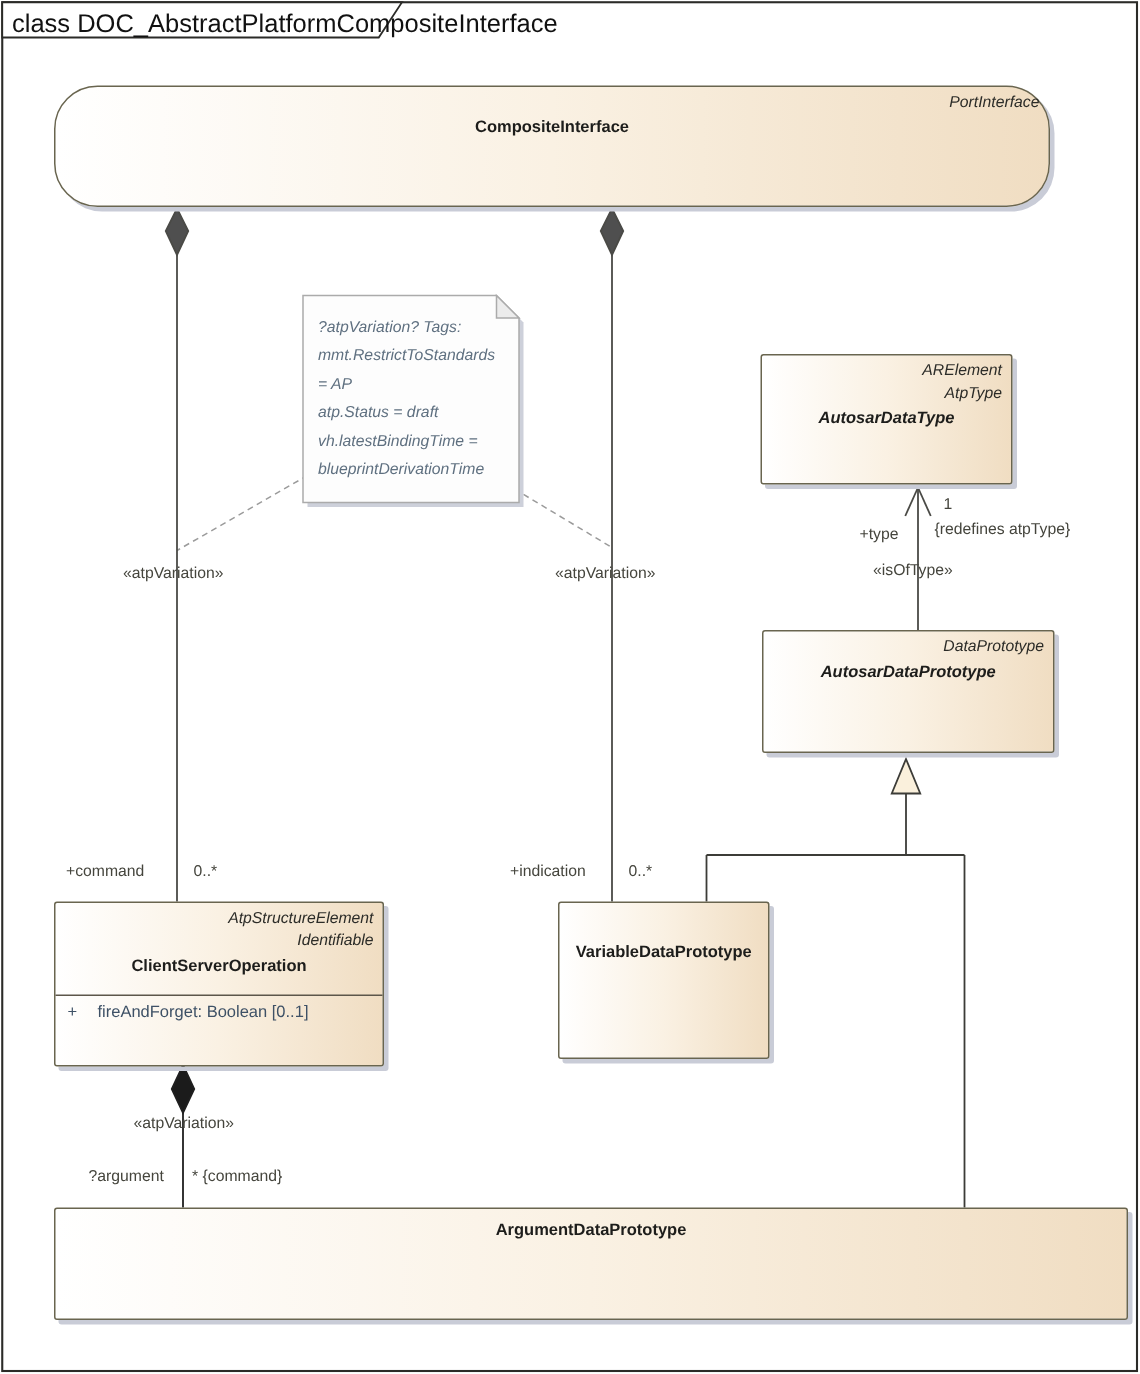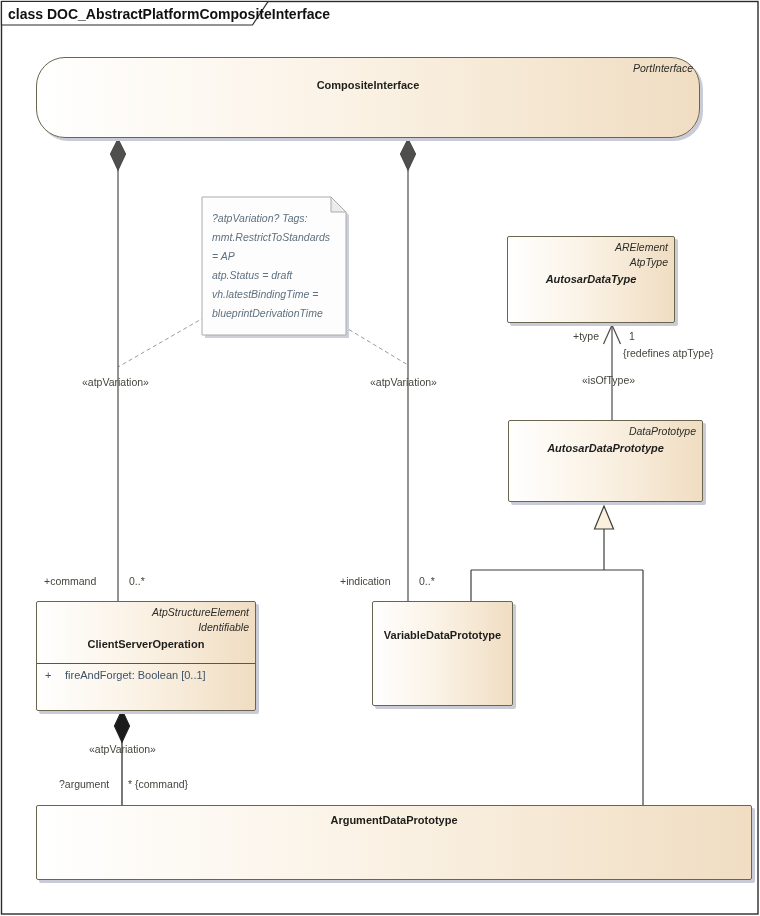--- a/index.html
+++ b/index.html
@@ -16,22 +16,22 @@
   .stereo-pad{padding-top:3px;}
   .cname{font-size:11px;font-weight:bold;color:#1d1d1b;text-align:center;margin-top:3px;}
   .abstract .cname{font-style:italic;}
   .attrs{border-top:1px solid #5c564a;padding-top:3px;}
   .attr-row{line-height:17px;font-size:11px;color:#3e5166;white-space:nowrap;}
   .attr-row .vis{display:inline-block;width:20px;padding-left:8px;}
   .wide-vis .attr-row .vis{width:42px;}
   .lbl{position:absolute;z-index:3;font-size:10.5px;color:#45453d;white-space:nowrap;}
   #note-text{position:absolute;left:212px;top:209px;width:130px;z-index:3;
              font-size:10.5px;font-style:italic;color:#5f7080;line-height:19px;}
-  #tab-title{position:absolute;left:8px;top:6px;z-index:3;font-size:14px;
-             font-weight:bold;color:#111111;white-space:nowrap;}
+  #tab-title{position:absolute;left:8px;top:6px;z-index:3;font-size:17px;
+             font-weight:normal;color:#111111;white-space:nowrap;}
 </style>
 </head>
 <body>
 
 <div id="canvas">
 
   <svg id="lines" width="760" height="916">
 
     <rect x="1.5" y="1.5" width="756.5" height="912.5" fill="none" stroke="#2b2b28" stroke-width="1.4"></rect>
 
@@ -134,20 +134,20 @@
     <div>blueprintDerivationTime</div>
   </div>
 
   <div class="lbl" style="left:44px;top:575px;">+command</div>
   <div class="lbl" style="left:129px;top:575px;">0..*</div>
   <div class="lbl" style="left:340px;top:575px;">+indication</div>
   <div class="lbl" style="left:419px;top:575px;">0..*</div>
   <div class="lbl" style="left:82px;top:376px;">«atpVariation»</div>
   <div class="lbl" style="left:370px;top:376px;">«atpVariation»</div>
   <div class="lbl" style="left:89px;top:743px;">«atpVariation»</div>
-  <div class="lbl" style="left:573px;top:330px;">+type</div>
+  <div class="lbl" style="left:573px;top:350px;">+type</div>
   <div class="lbl" style="left:629px;top:330px;">1</div>
   <div class="lbl" style="left:623px;top:347px;">{redefines atpType}</div>
   <div class="lbl" style="left:582px;top:374px;">«isOfType»</div>
   <div class="lbl" style="left:59px;top:778px;">?argument</div>
   <div class="lbl" style="left:128px;top:778px;">* {command}</div>
 
 </div>
 
 </body></html>

